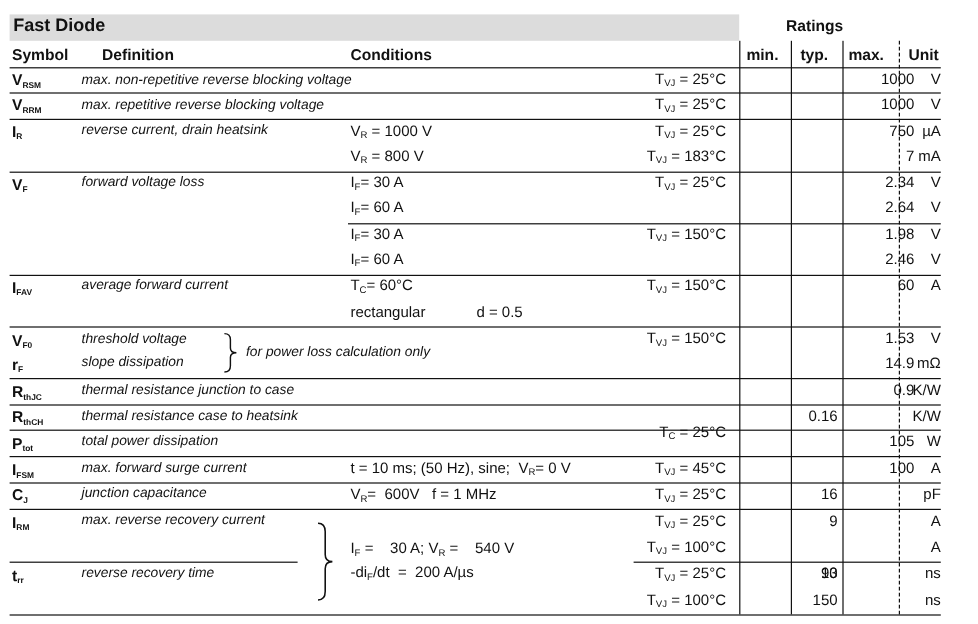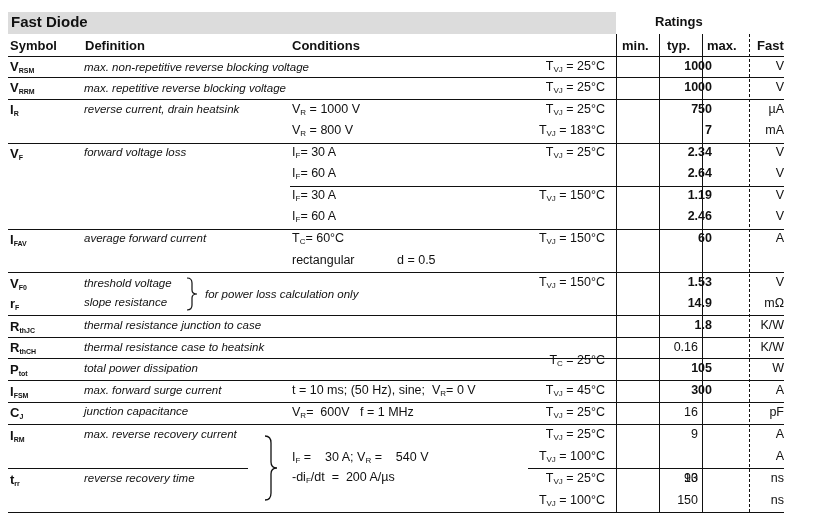--- a/index.html
+++ b/index.html
@@ -7,45 +7,45 @@
          font-family: "Liberation Sans", sans-serif; color: #111; }
   .title-bar { position: absolute; left: 8px; top: 12px; width: 608px; height: 22px; background: #dcdcdc; }
   .title { position: absolute; left: 11px; top: 13px; font-size: 15px; font-weight: bold; }
   .ratings { position: absolute; left: 655px; top: 14px; font-size: 13px; font-weight: bold; }
   .hdr { position: absolute; top: 38px; font-size: 13px; font-weight: bold; }
   .hline { position: absolute; height: 0; border-top: 1.3px solid #111; }
   .vline { position: absolute; width: 0; border-left: 1.3px solid #111; }
   .vdash { position: absolute; width: 0; border-left: 1.3px dashed #111; }
   .sym { position: absolute; left: 10px; font-size: 13px; font-weight: bold; }
   .sym sub { font-size: 7px; font-weight: bold; vertical-align: -2px; }
-  .def { position: absolute; left: 84px; font-size: 11.5px; font-style: italic; }
+  .def { position: absolute; left: 68px; font-size: 11.5px; font-style: italic; }
   .cond { position: absolute; font-size: 12.5px; }
   .cond sub { font-size: 8px; vertical-align: -2px; }
   .tcond { position: absolute; font-size: 12.5px; text-align: right; width: 110px; left: 495px; }
   .tcond sub { font-size: 8px; vertical-align: -2px; }
   .num { position: absolute; font-size: 12.5px; text-align: right; }
-  .num.max { left: 670px; width: 42px; font-weight: bold; }
+  .num.max { left: 720px; width: 42px; }
   .num.typ { left: 660px; width: 38px; }
   .unit { position: absolute; left: 752px; width: 32px; text-align: right; font-size: 12.5px; }
   .brace { position: absolute; font-weight: 100; color: #111; }
 </style>
 </head>
 <body>
 
 <div class="title-bar"></div>
 <div class="title">Fast Diode</div>
 <div class="ratings">Ratings</div>
 
 <div class="hdr" style="left:10px">Symbol</div>
 <div class="hdr" style="left:85px">Definition</div>
 <div class="hdr" style="left:292px">Conditions</div>
 <div class="hdr" style="left:622px">min.</div>
 <div class="hdr" style="left:667px">typ.</div>
 <div class="hdr" style="left:707px">max.</div>
-<div class="hdr" style="left:757px">Fast</div>
+<div class="hdr" style="left:757px">Unit</div>
 
 <div class="vline" style="left:616px; top:34px; height:478px"></div>
 <div class="vline" style="left:659px; top:34px; height:478px"></div>
 <div class="vline" style="left:702px; top:34px; height:478px"></div>
 <div class="vdash" style="left:749px; top:34px; height:478px"></div>
 
 <div class="hline" style="left:8px; width:776px; top:56px"></div>
 <div class="hline" style="left:8px; width:776px; top:77px"></div>
 <div class="hline" style="left:8px; width:776px; top:99px"></div>
 <div class="hline" style="left:8px; width:776px; top:143px"></div>
@@ -88,71 +88,71 @@
 <div class="sym" style="top:146px"><span>V</span><sub>F</sub></div>
 <div class="def" style="top:146px">forward voltage loss</div>
 <div class="cond" style="left:292px; top:145px"><span>I</span><sub>F</sub><span>=    30  A</span></div>
 <div class="cond" style="left:292px; top:166px"><span>I</span><sub>F</sub><span>=    60  A</span></div>
 <div class="cond" style="left:292px; top:188px"><span>I</span><sub>F</sub><span>=    30  A</span></div>
 <div class="cond" style="left:292px; top:209px"><span>I</span><sub>F</sub><span>=    60  A</span></div>
 <div class="tcond" style="top:145px"><span>T</span><sub>VJ</sub> <span>=   25°C</span></div>
 <div class="tcond" style="top:188px"><span>T</span><sub>VJ</sub> <span>= 150°C</span></div>
 <div class="num max" style="top:145px">2.34</div>
 <div class="num max" style="top:166px">2.64</div>
-<div class="num max" style="top:188px">1.19</div>
+<div class="num max" style="top:188px">1.98</div>
 <div class="num max" style="top:209px">2.46</div>
 <div class="unit" style="top:145px">V</div>
 <div class="unit" style="top:166px">V</div>
 <div class="unit" style="top:188px">V</div>
 <div class="unit" style="top:209px">V</div>
 
 <div class="sym" style="top:232px"><span>I</span><sub>FAV</sub></div>
 <div class="def" style="top:232px">average forward current</div>
 <div class="cond" style="left:292px; top:231px"><span>T</span><sub>C</sub><span>=   60°C</span></div>
 <div class="cond" style="left:292px; top:253px">rectangular</div>
 <div class="cond" style="left:397px; top:253px">d = 0.5</div>
 <div class="tcond" style="top:231px"><span>T</span><sub>VJ</sub> <span>= 150°C</span></div>
 <div class="num max" style="top:231px">60</div>
 <div class="unit" style="top:231px">A</div>
 
 <div class="sym" style="top:276px"><span>V</span><sub>F0</sub></div>
 <div class="sym" style="top:296px"><span>r</span><sub>F</sub></div>
 <div class="def" style="top:277px">threshold voltage</div>
-<div class="def" style="top:296px">slope resistance</div>
+<div class="def" style="top:296px">slope dissipation</div>
 <svg class="brace" style="left:185px; top:276px" width="14" height="36" viewBox="0 0 14 36">
   <path d="M2 2 Q7 2 7 7 L7 14 Q7 18 12 18 Q7 18 7 22 L7 29 Q7 34 2 34" fill="none" stroke="#111" stroke-width="1.2"></path>
 </svg>
 <div class="def" style="left:205px; top:288px">for power loss calculation only</div>
 <div class="tcond" style="top:275px"><span>T</span><sub>VJ</sub> <span>= 150°C</span></div>
 <div class="num max" style="top:275px">1.53</div>
 <div class="num max" style="top:296px">14.9</div>
 <div class="unit" style="top:275px">V</div>
 <div class="unit" style="top:296px">mΩ</div>
 
 <div class="sym" style="top:319px"><span>R</span><sub>thJC</sub></div>
 <div class="def" style="top:319px">thermal resistance junction to case</div>
-<div class="num max" style="top:318px">1.8</div>
+<div class="num max" style="top:318px">0.9</div>
 <div class="unit" style="top:318px">K/W</div>
 
 <div class="sym" style="top:340px"><span>R</span><sub>thCH</sub></div>
 <div class="def" style="top:341px">thermal resistance case to heatsink</div>
 <div class="num typ" style="top:340px">0.16</div>
 <div class="unit" style="top:340px">K/W</div>
 
 <div class="sym" style="top:362px"><span>P</span><sub>tot</sub></div>
 <div class="def" style="top:362px">total power dissipation</div>
 <div class="tcond" style="top:353px"><span>T</span><sub>C</sub> <span>=   25°C</span></div>
 <div class="num max" style="top:361px">105</div>
 <div class="unit" style="top:361px">W</div>
 
 <div class="sym" style="top:384px"><span>I</span><sub>FSM</sub></div>
 <div class="def" style="top:384px">max. forward surge current</div>
 <div class="cond" style="left:292px; top:383px"><span style="white-space:pre">t = 10 ms; (50 Hz), sine;  </span><span>V</span><sub>R</sub><span>= 0 V</span></div>
 <div class="tcond" style="top:383px"><span>T</span><sub>VJ</sub> <span>=   45°C</span></div>
-<div class="num max" style="top:383px">300</div>
+<div class="num max" style="top:383px">100</div>
 <div class="unit" style="top:383px">A</div>
 
 <div class="sym" style="top:405px"><span>C</span><sub>J</sub></div>
 <div class="def" style="top:405px">junction capacitance</div>
 <div class="cond" style="left:292px; top:405px"><span>V</span><sub>R</sub><span style="white-space:pre">=  600V   f = 1 MHz</span></div>
 <div class="tcond" style="top:405px"><span>T</span><sub>VJ</sub> <span>=   25°C</span></div>
 <div class="num typ" style="top:405px">16</div>
 <div class="unit" style="top:405px">pF</div>
 
 <div class="sym" style="top:428px"><span>I</span><sub>RM</sub></div>

